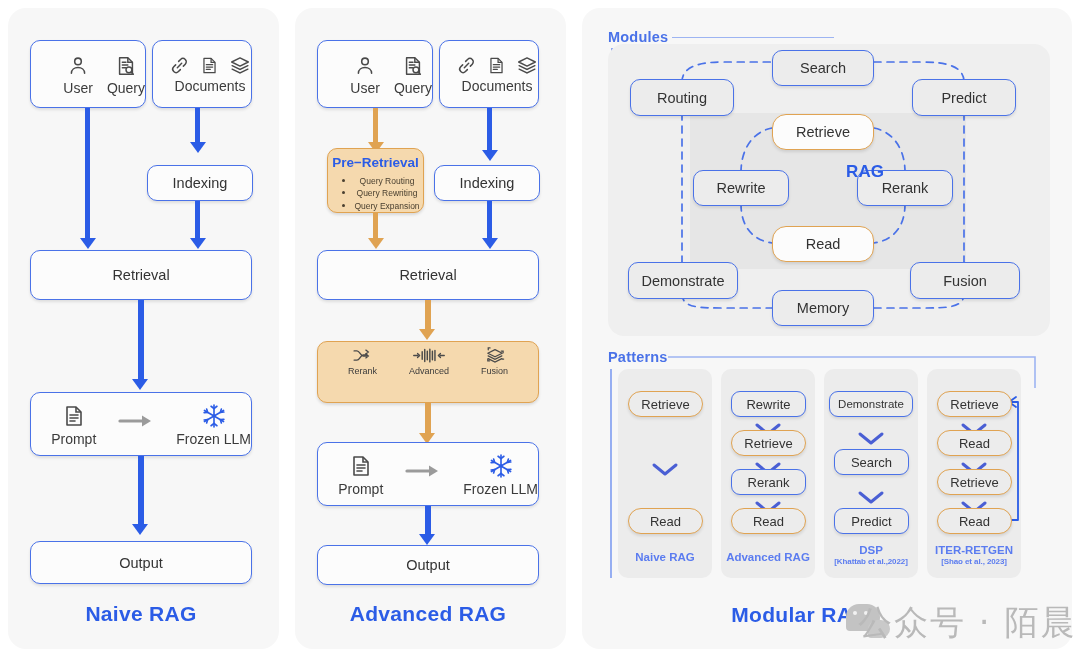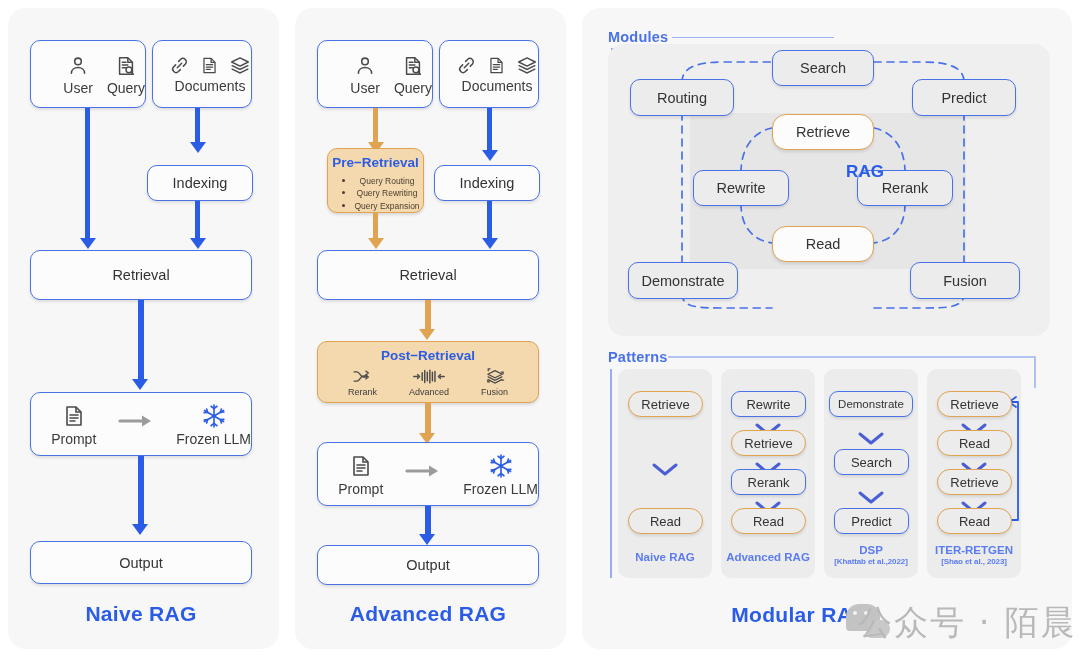--- a/index.html
+++ b/index.html
@@ -309,21 +309,20 @@
   <div class="ahead" style="left:481.5px;top:238px;"></div>
 
   <div class="node" style="left:317px;top:250px;width:222px;height:50px;">
     <span>Retrieval</span>
   </div>
 
   <div class="vline o" style="left:425px;top:300px;width:6px;height:33px;"></div>
   <div class="ahead o" style="left:419px;top:329px;"></div>
 
   <div class="stagebox" style="left:317px;top:341px;width:222px;height:62px;">
-    <div class="st">Post−Retrieval</div>
     <div class="iconrow" style="gap:32px;margin-top:4px;">
       <div class="iconcell">
         <svg width="20" height="17" viewBox="0 0 24 20" fill="none" stroke="#4a4a4a" stroke-width="1.6" stroke-linecap="round">
           <path d="M2.5 4.5h3.4c1.6 0 2.4 1 3.6 2.7 1.4 2 2.3 3.4 4 3.4h4.3"></path>
           <path d="M2.5 15.5h3.4c1.6 0 2.4-1 3.6-2.7 1.4-2 2.3-3.4 4-3.4h4.3"></path>
           <path d="m16.6 8.2 2.9 2.4-2.9 2.3" fill="none"></path>
           <path d="m16.6 3.5 2.9 2.4-2.9 2.3"></path>
         </svg>
         <span class="lbl" style="font-size:9px;">Rerank</span>
       </div>
@@ -448,20 +447,23 @@
 
   <div class="node orange" style="left:772px;top:226px;width:102px;height:36px;">
     <span>Read</span>
     </div>
 
   <div class="node gray-fill" style="left:628px;top:262px;width:110px;height:37px;">
     <span>Demonstrate</span>
     </div>
   <div class="node gray-fill" style="left:910px;top:262px;width:110px;height:37px;">
     <span>Fusion</span>
+    </div>
+  <div class="node gray-fill" style="left:772px;top:290px;width:102px;height:36px;">
+    <span>Memory</span>
     </div>
 
   <div class="sectitle" style="left:608px;top:349px;">Patterns</div>
   <svg class="svgdash" width="1080" height="657">
     <g fill="none" stroke="#9db4f2" stroke-width="1.6">
       <path d="M668 357 L 1035 357 L 1035 388"></path>
     </g>
     <g fill="none" stroke="#7e9cf0" stroke-width="1.6">
       <path d="M611 369 L 611 578"></path>
     </g>

